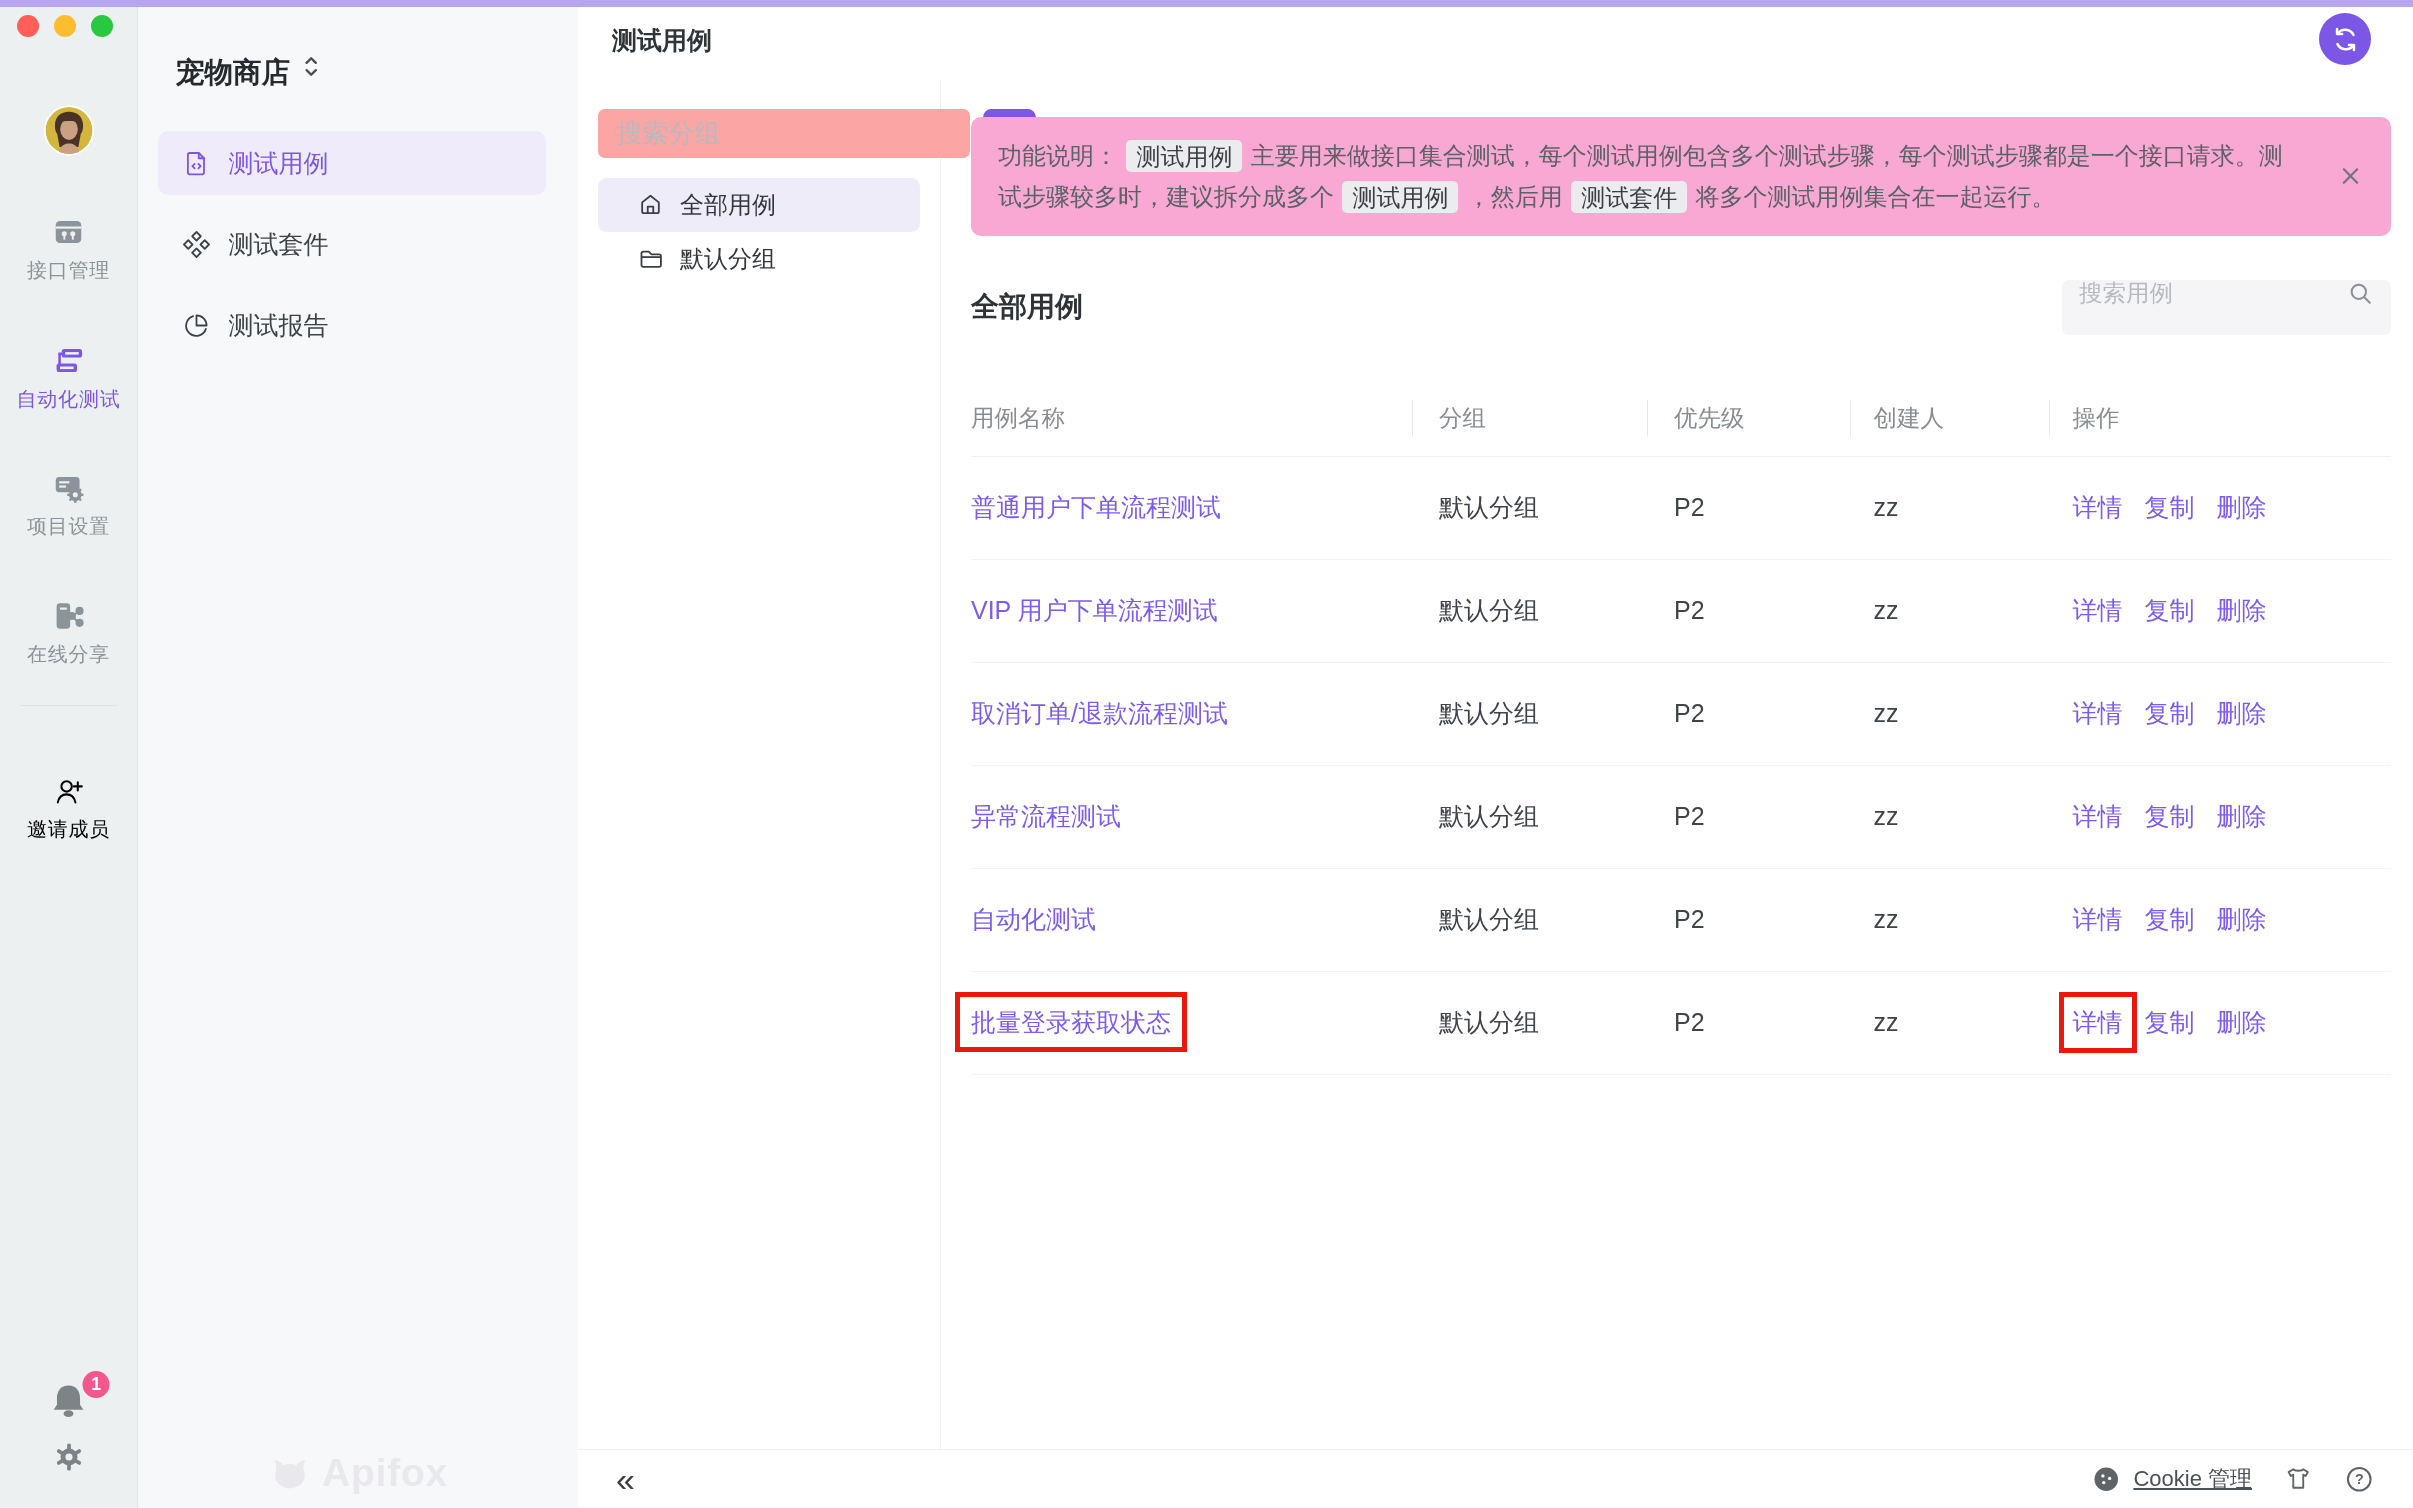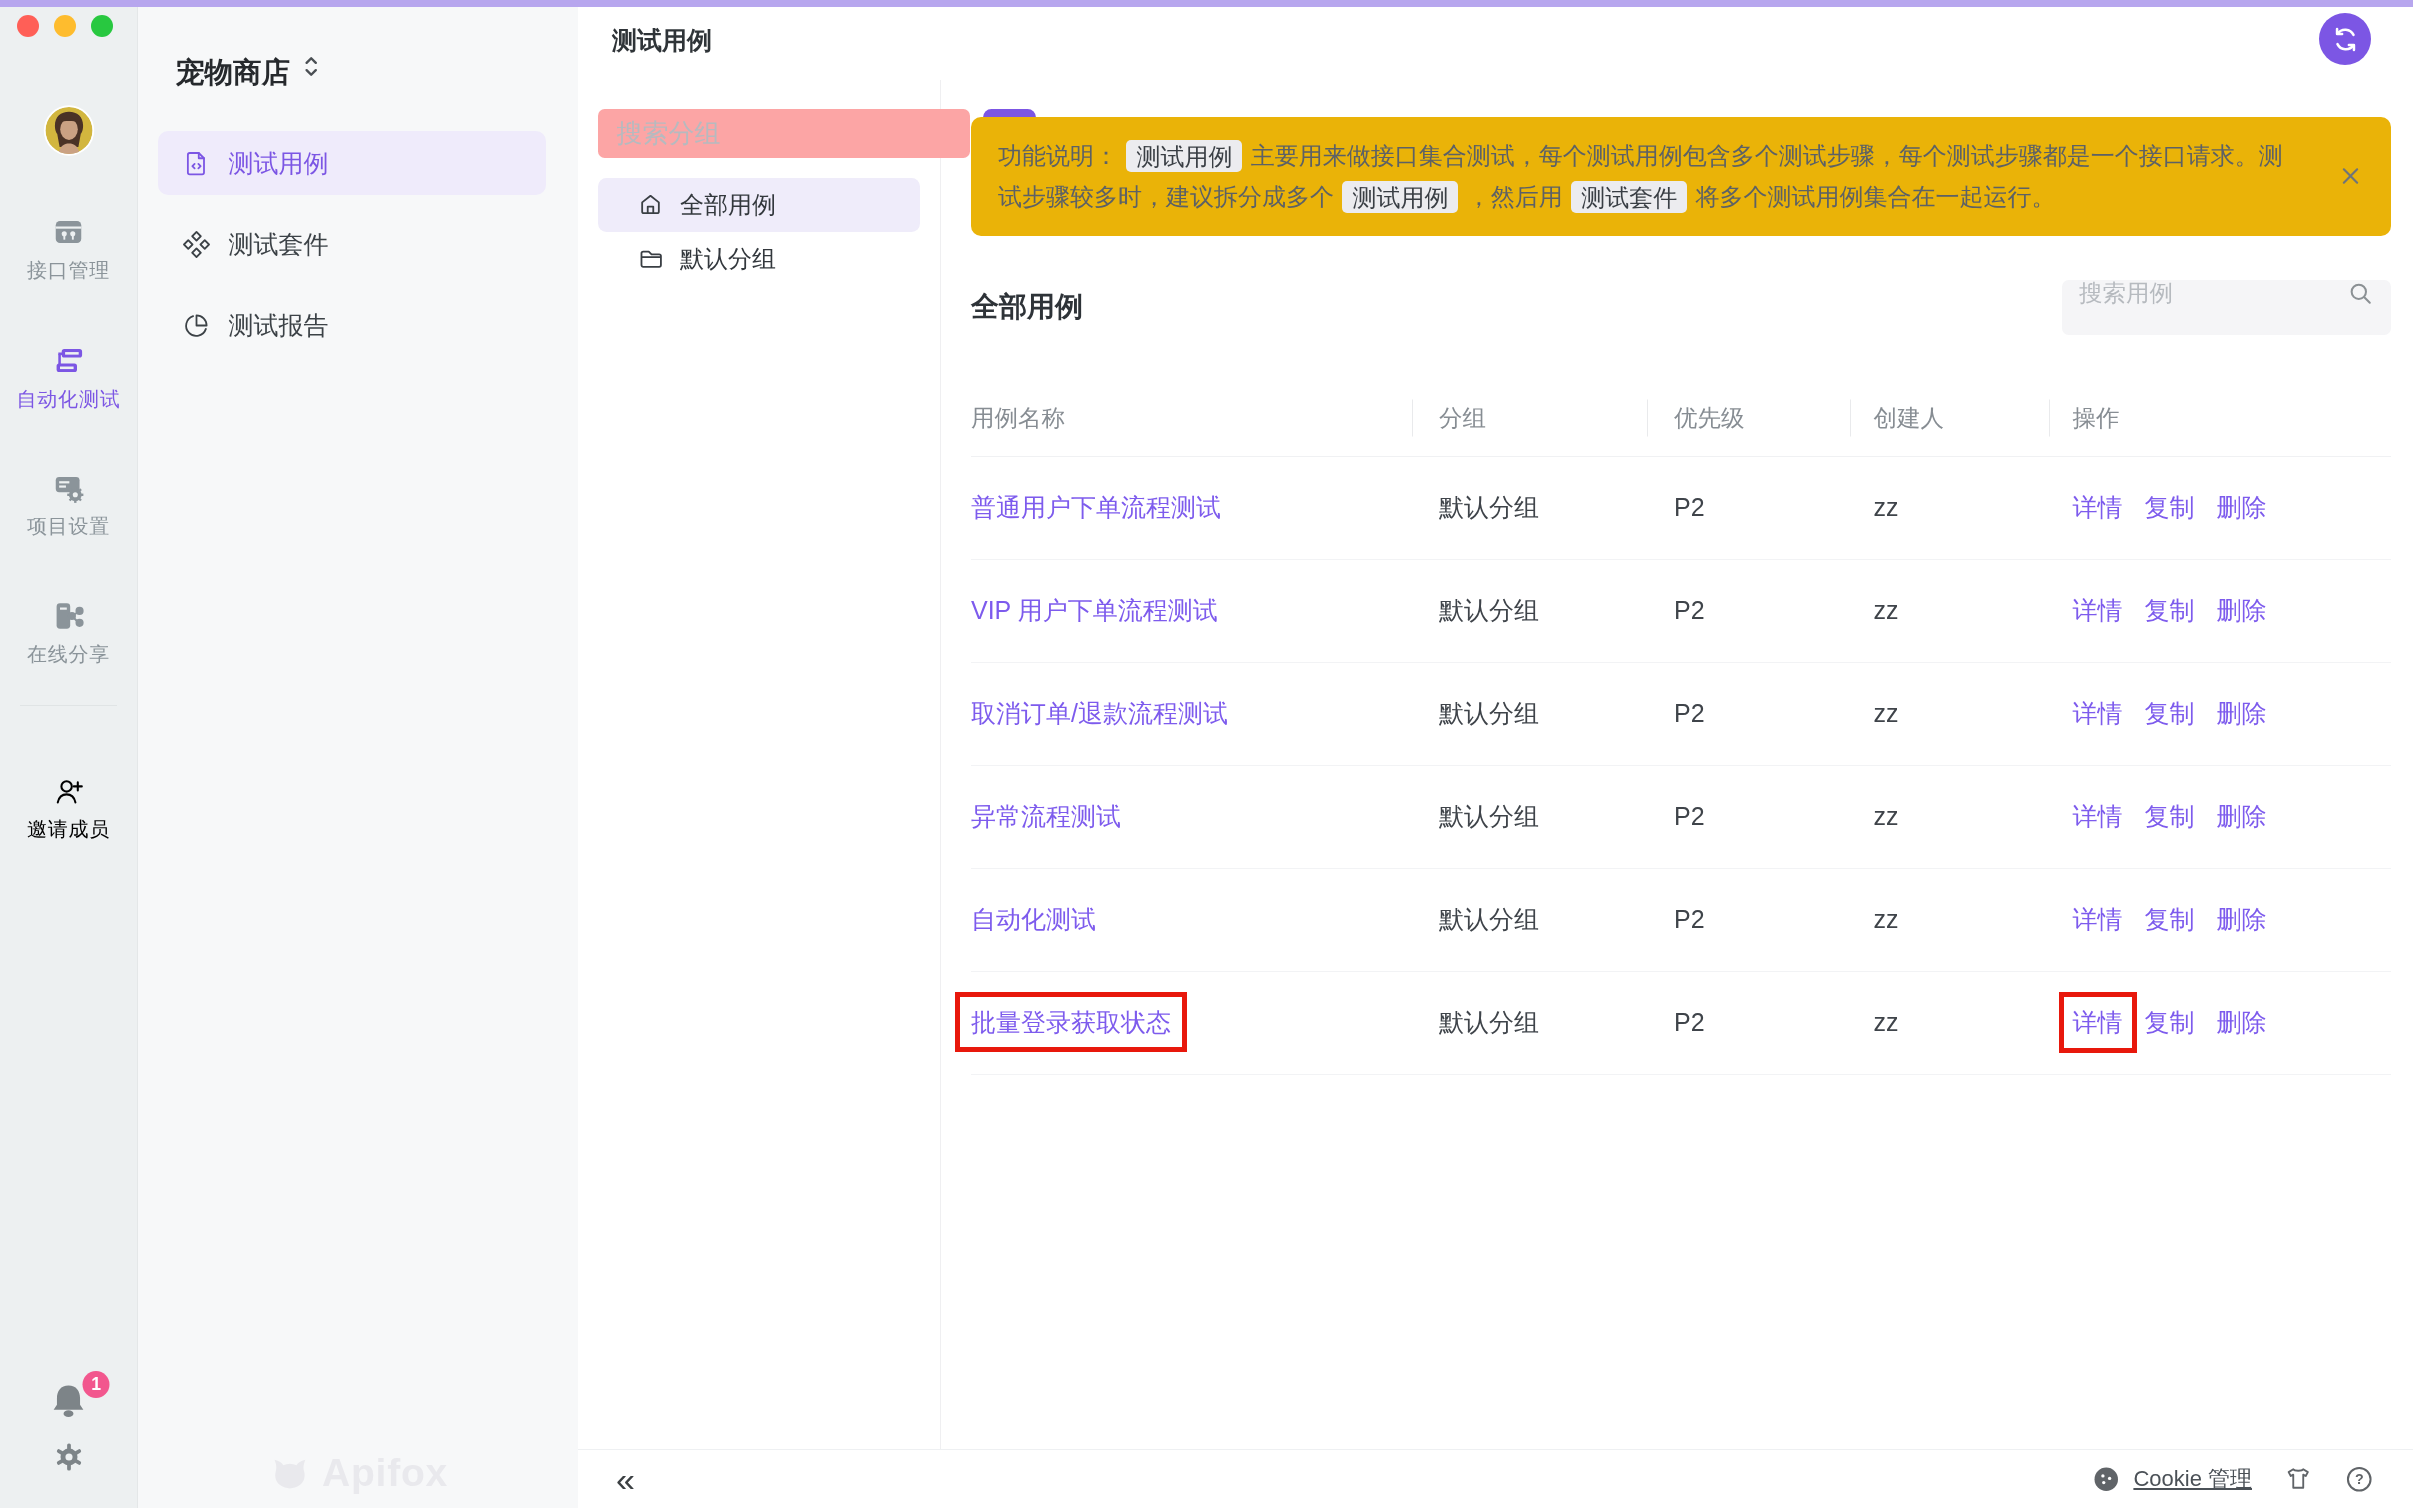--- a/index.html
+++ b/index.html
@@ -51,21 +51,21 @@
   .tree-search-row { margin-top:28.5px; display:flex; gap:13.4px; }
   .tree-search { flex:1; height:49px; background:#fca5a5; border:none; outline:none; border-radius:6.7px; padding:0 18.4px; font-size:26px; color:#41464c; font-family:inherit; }
   .tree-search::placeholder { color:#b6babf; }
   .add-btn { width:53px; height:49px; flex:0 0 53px; border-radius:8.4px; background:#7c56e4; display:flex; align-items:center; justify-content:center; cursor:pointer; }
   .tree-items { margin-top:20px; }
   .tree-item { height:54px; border-radius:8.4px; display:flex; align-items:center; padding-left:40px; gap:17px; font-size:24px; color:#33383d; cursor:pointer; }
   .tree-item.active { background:#efecfa; }
 
   
   .main { flex:1; min-width:0; padding:0 22px 0 30px; }
-  .banner { position:relative; margin-top:37px; background:#eab308; border-radius:10px; padding:18.4px 101px 18.4px 27px; font-size:24px; line-height:41px; color:#5c6166; }
+  .banner { position:relative; margin-top:37px; background:#f9a8d4; border-radius:10px; padding:18.4px 101px 18.4px 27px; font-size:24px; line-height:41px; color:#5c6166; }
   .chip { background:#ececef; border-radius:5px; padding:2.5px 10px; margin:0 8.4px; color:#393e44; white-space:nowrap; }
   .banner-close { position:absolute; right:28.5px; top:50%; transform:translateY(-50%); cursor:pointer; line-height:0; }
 
   .heading-row { margin-top:44px; display:flex; align-items:center; justify-content:space-between; }
   .main-heading { font-size:28px; font-weight:700; color:#2e3338; }
   .search-box { width:329px; height:55px; background:#f5f5f7; border-radius:6.7px; display:flex; align-items:flex-start; padding:0 17px; }
   .search-box input { flex:1; border:none; outline:none; background:transparent; font-size:23.5px; color:#41464c; font-family:inherit; min-width:0; }
   .search-box input::placeholder { color:#b6babf; }
 
   .table { margin-top:45px; }

